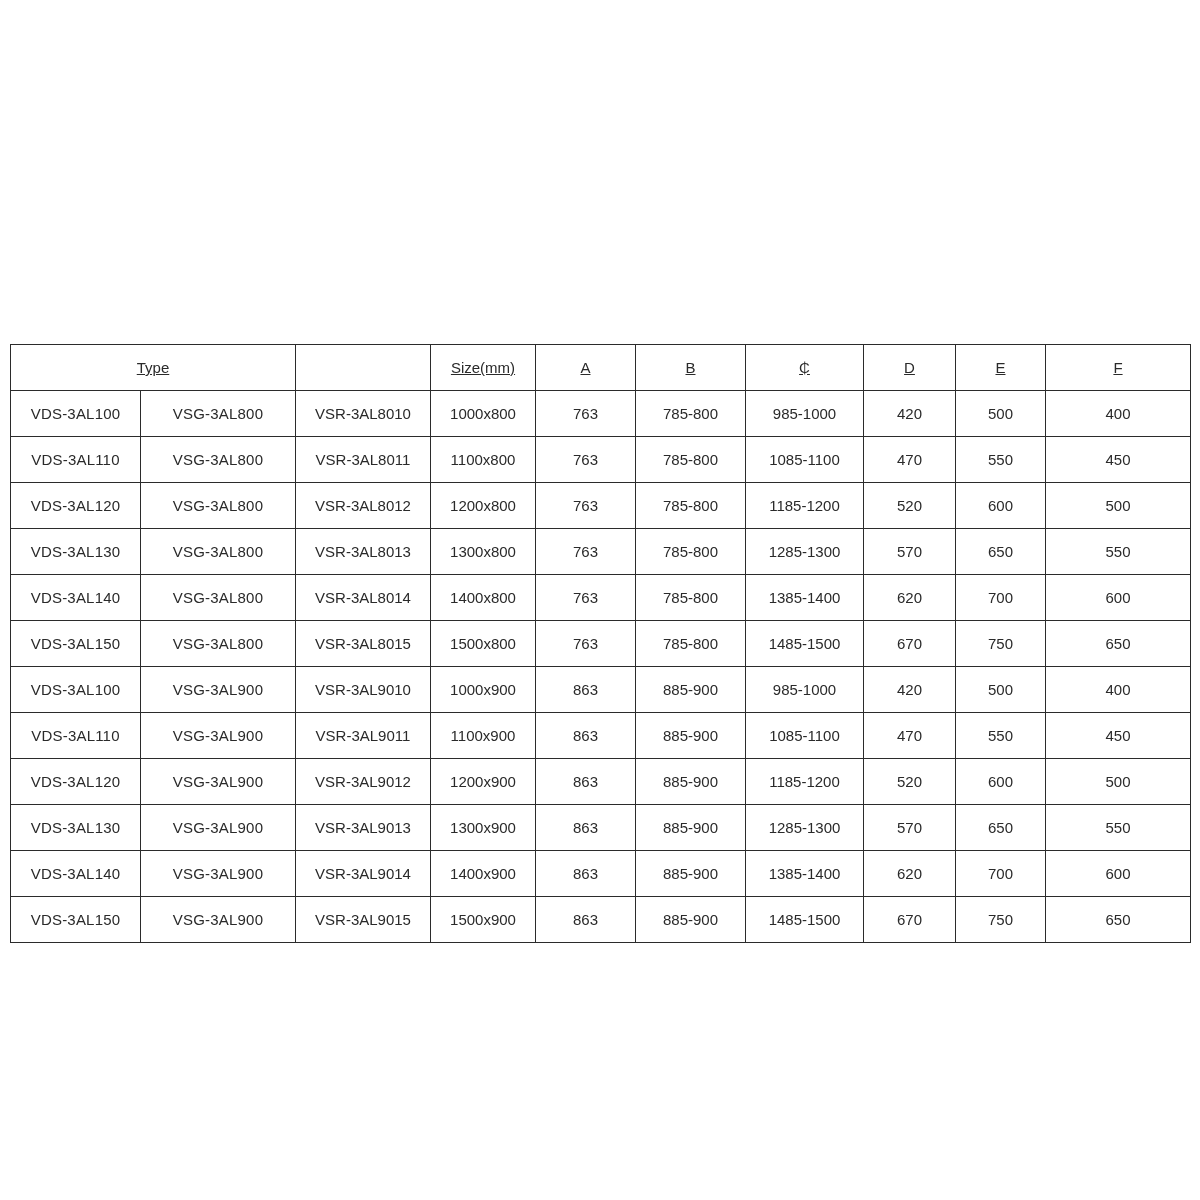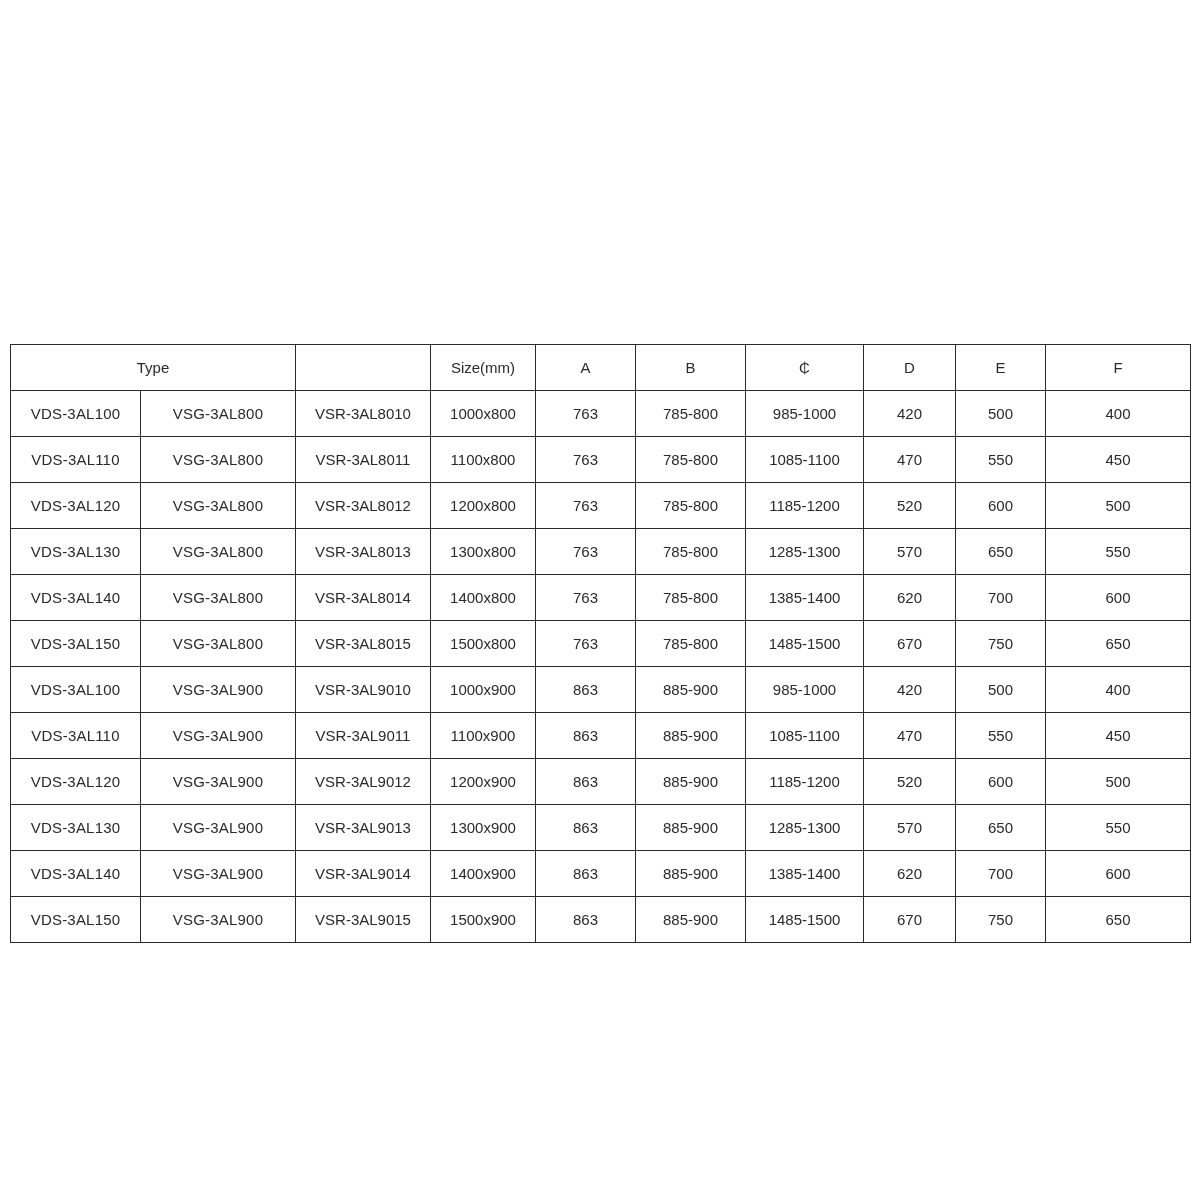--- a/index.html
+++ b/index.html
@@ -47,20 +47,21 @@
   col.c-c     { width: 118px; }
   col.c-d     { width: 92px; }
   col.c-e     { width: 90px; }
   col.c-f     { width: 145px; }
 
   thead td {
     height: 44px;
     font-weight: bold;
     font-size: 14px;
     color: #111;
+    text-decoration: underline;
   }
   .hdr-plain { font-weight: bold; }
   .hdr-size { font-weight: bold; font-size: 15px; }
   .hdr-letter { font-weight: bold; font-size: 14px; }
 
   td.type-cell {
     font-weight: bold;
     font-size: 15px;
     color: #111;
     letter-spacing: 0.2px;

